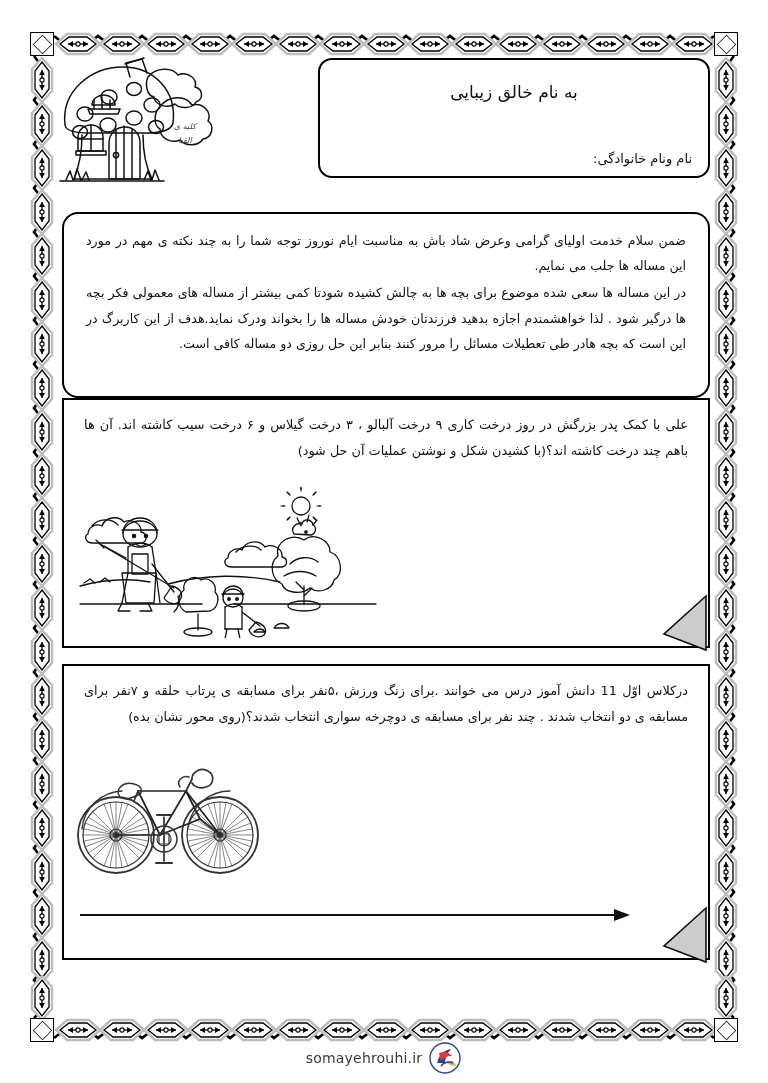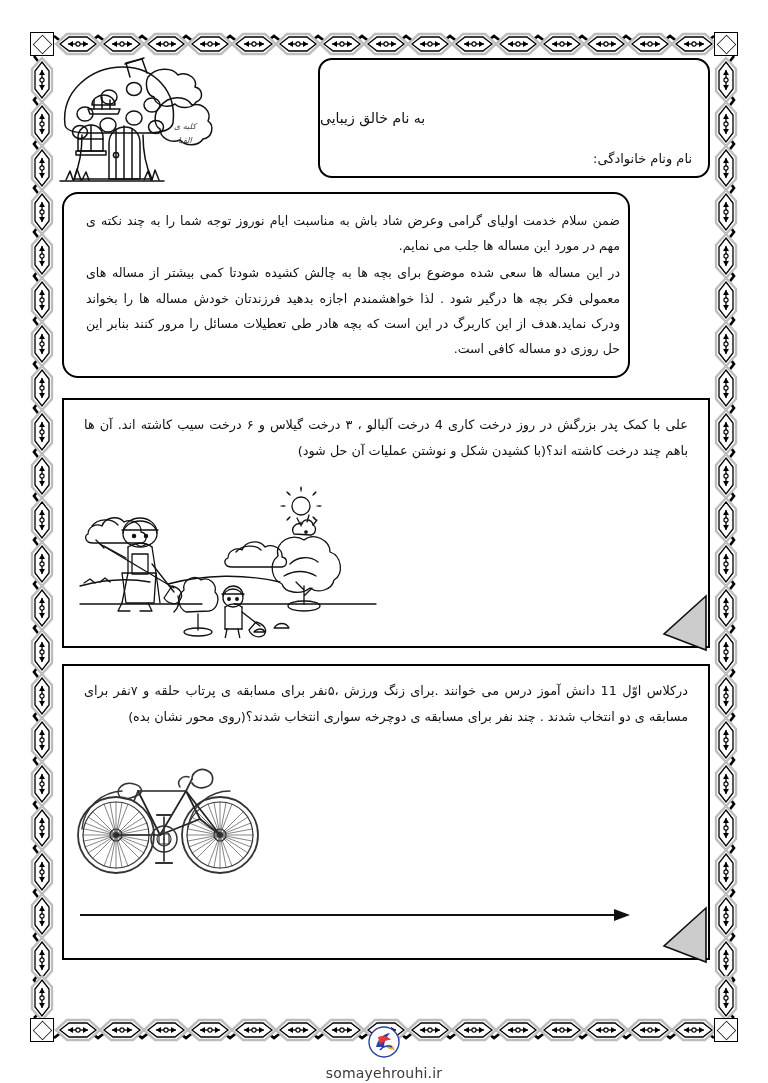--- a/index.html
+++ b/index.html
@@ -79,26 +79,25 @@
     height: 120px;
     box-sizing: border-box;
     border: 2.2px solid #000;
     border-radius: 14px;
     background: #fff;
   }
   .basmala {
     position: absolute;
     top: 22px;
     left: 0; right: 0;
-    text-align: left;
+    text-align: center;
     font-family: "DejaVu Sans", sans-serif;
-    font-size: 14px;
+    font-size: 17px;
     color: #111;
     letter-spacing: .3px;
-    margin-top: 28px;
   }
   .name-line {
     position: absolute;
     bottom: 10px;
     right: 16px;
     font-family: "DejaVu Sans", sans-serif;
     font-size: 13px;
     color: #111;
   }
 
@@ -106,24 +105,24 @@
   .card {
     position: absolute;
     box-sizing: border-box;
     border: 2px solid #000;
     background: #fff;
   }
   .card-rounded { border-radius: 16px; }
 
   .intro-box {
     left: 62px;
-    top: 192px;
-    width: 568px;
+    top: 212px;
+    width: 648px;
     height: 186px;
-    padding: 14px 8px 10px 22px;
+    padding: 14px 22px 10px 22px;
   }
   .intro-p {
     font-family: "DejaVu Sans", sans-serif;
     font-size: 12.6px;
     line-height: 2.0;
     color: #111;
     text-align: justify;
     margin: 0 0 2px 0;
     direction: rtl;
   }
@@ -188,24 +187,23 @@
 
   
   .footer {
     position: absolute;
     left: 0;
     right: 0;
     bottom: 2px;
     height: 46px;
     display: flex;
     align-items: center;
-    justify-content: flex-end;
+    justify-content: center;
     gap: 6px;
     z-index: 6;
-    flex-direction: column;
   }
   .footer-logo {
     width: 34px;
     height: 34px;
     flex: none;
   }
   .footer-url {
     font-family: "DejaVu Sans", sans-serif;
     font-size: 14px;
     color: #3a3a3a;
@@ -424,21 +422,21 @@
     <div class="basmala">به نام خالق زیبایی</div>
     <div class="name-line">نام ونام خانوادگی:</div>
   </div>
 
   <div class="card card-rounded intro-box">
     <p class="intro-p">ضمن سلام خدمت اولیای گرامی وعرض شاد باش به مناسبت ایام نوروز توجه شما را به چند نکته ی مهم در مورد این مساله ها جلب می نمایم.</p>
     <p class="intro-p">در این مساله ها سعی شده موضوع برای بچه ها به چالش کشیده شودتا کمی بیشتر از مساله های معمولی فکر بچه ها درگیر شود . لذا خواهشمندم اجازه بدهید فرزندتان خودش مساله ها را بخواند ودرک نماید.هدف از این کاربرگ در این است که بچه هادر طی تعطیلات مسائل را مرور کنند بنابر این حل روزی دو مساله کافی است.</p>
   </div>
 
   <div class="card q1-box">
-    <p class="q-text">علی با کمک پدر بزرگش در روز درخت کاری 4 درخت آلبالو ، ۳ درخت گیلاس و ۶ درخت سیب کاشته اند. آن ها باهم چند درخت کاشته اند؟(با کشیدن شکل و نوشتن  عملیات آن حل شود)</p>
+    <p class="q-text">علی با کمک پدر بزرگش در روز درخت کاری ۹ درخت آلبالو ، ۳ درخت گیلاس و ۶ درخت سیب کاشته اند. آن ها باهم چند درخت کاشته اند؟(با کشیدن شکل و نوشتن  عملیات آن حل شود)</p>
     <div class="fold-wrap">
       <svg width="58" height="58" viewBox="0 0 58 58">
         <polygon points="56,2 14,40 56,56" fill="#cccccc" stroke="#111" stroke-width="1.6"></polygon>
       </svg>
     </div>
   </div>
 
   <div class="tree-scene">
     <svg width="300" height="152" viewBox="0 0 300 152">
       <g fill="none" stroke="#111" stroke-width="1.3" stroke-linejoin="round" stroke-linecap="round">

